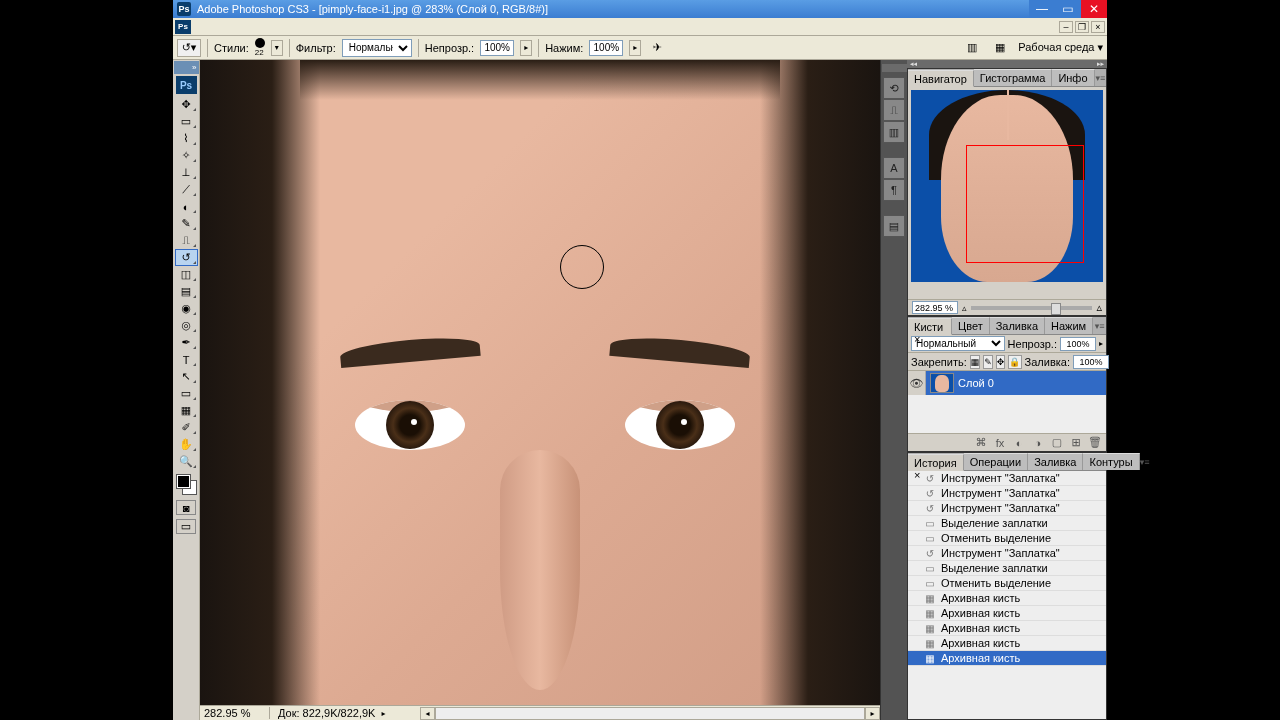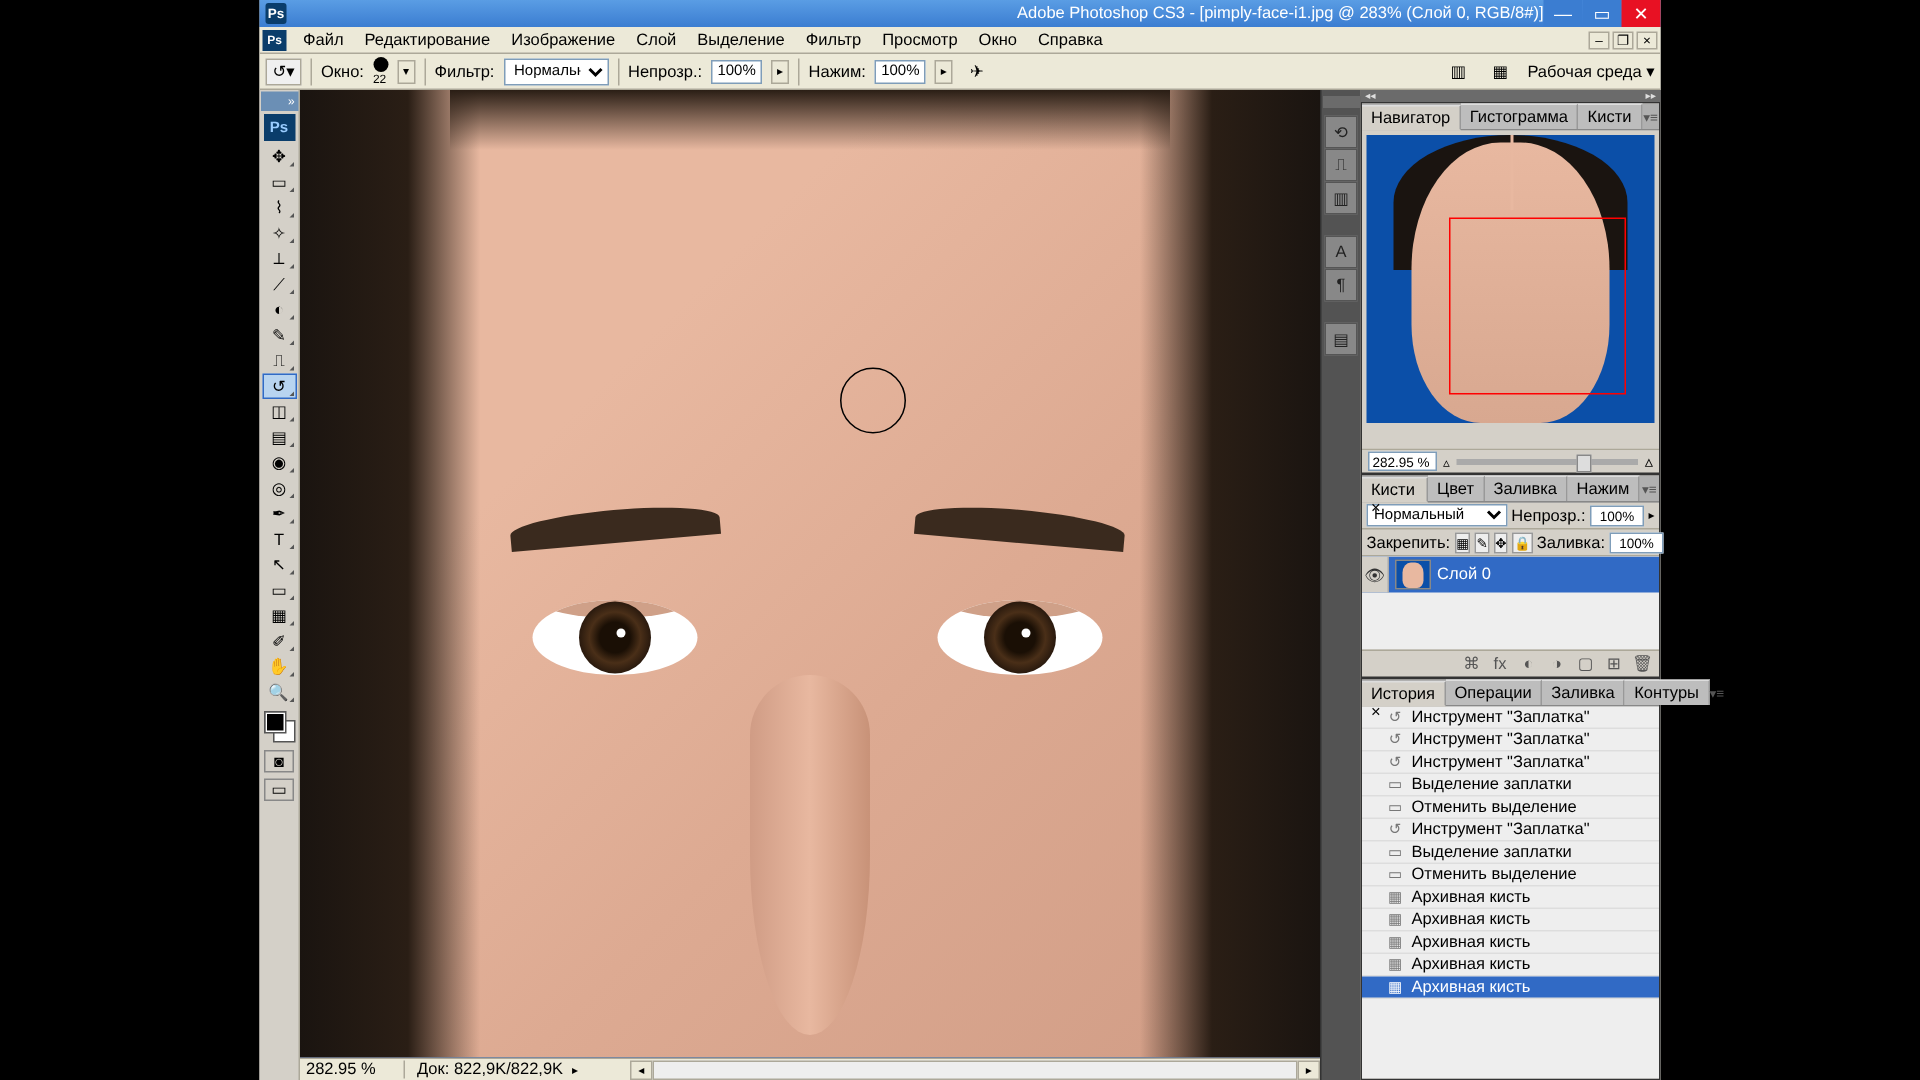--- a/index.html
+++ b/index.html
@@ -1,20 +1,20 @@
 <!DOCTYPE html>
 <html><head>
 <meta charset="utf-8">
 <style>
 *{margin:0;padding:0;box-sizing:border-box;font-family:Tahoma,sans-serif;font-size:11px;user-select:none}
 body{background:#000;width:1280px;height:720px;overflow:hidden;position:relative}
 .app{position:absolute;left:173px;top:0;width:934px;height:720px;background:#d4d0c8;display:flex;flex-direction:column}
 .titlebar{height:18px;background:linear-gradient(#5a9de4,#3b7dd1);display:flex;align-items:center;color:#fff;font-size:11px;padding-left:4px}
 .titlebar .ps-badge{width:14px;height:14px;background:#0a3d6b;color:#fff;font-size:9px;font-weight:bold;display:flex;align-items:center;justify-content:center;border-radius:2px;margin-right:6px}
-.titlebar .title-text{flex:1;text-align:right}
+.titlebar .title-text{flex:1;text-align:left}
 .win-btns{display:flex;gap:0;height:18px}
 .win-btn{width:26px;height:18px;display:flex;align-items:center;justify-content:center;color:#fff;font-size:12px}
 .win-min{background:#3b7dd1}.win-max{background:#3b7dd1}.win-close{background:#e81123}
 .menubar{height:18px;background:#ece9d8;display:flex;align-items:center;padding:0 2px;border-bottom:1px solid #aca899;font-size:11px}
 .menubar .ps-menu-icon{width:16px;height:14px;background:#0a3d6b;color:#fff;font-size:8px;font-weight:bold;display:flex;align-items:center;justify-content:center;margin-right:4px}
 .menu-item{padding:1px 7px;cursor:default}
 .menu-doc-btns{margin-left:auto;display:flex;gap:2px}
 .doc-btn{width:14px;height:12px;border:1px solid #aca899;background:#ece9d8;font-size:9px;display:flex;align-items:center;justify-content:center}
 .optbar{height:24px;background:#ece9d8;border-bottom:1px solid #aca899;display:flex;align-items:center;padding:0 4px;gap:6px;font-size:11px}
 .opt-brush-icon{width:24px;height:18px;border:1px solid #aca899;background:#f0f0f0;display:flex;align-items:center;justify-content:center}
@@ -108,32 +108,31 @@
     <div class="title-text">Adobe Photoshop CS3 - [pimply-face-i1.jpg @ 283% (Слой 0, RGB/8#)]</div>
     <div class="win-btns">
       <div class="win-btn win-min">—</div>
       <div class="win-btn win-max">▭</div>
       <div class="win-btn win-close">✕</div>
     </div>
   </div>
 
   <div class="menubar">
     <div class="ps-menu-icon">Ps</div>
-    <div id="menu-items"><span class="menu-item">Файл</span><span class="menu-item">Редактирование</span><span class="menu-item">Изображение</span><span class="menu-item">Слой</span><span class="menu-item">Выделение</span><span class="menu-item">Фильтр</span><span class="menu-item">Просмотр</span><span class="menu-item">Окно</span><span class="menu-item">Справка</span></div>
     <div class="menu-doc-btns">
       <div class="doc-btn">–</div>
       <div class="doc-btn">❐</div>
       <div class="doc-btn">×</div>
     </div>
   </div>
 
   <div class="optbar">
     <div class="opt-brush-icon">↺▾</div>
     <div class="opt-sep"></div>
-    <span class="opt-label">Окно:</span>
+    <span class="opt-label">Стили:</span>
     <div style="display:flex;flex-direction:column;align-items:flex-start">
       <div style="width:10px;height:10px;background:#000;border-radius:50%"></div>
       <span style="font-size:8px">22</span>
     </div>
     <div class="opt-arrow">▾</div>
     <div class="opt-sep"></div>
     <span class="opt-label">Фильтр:</span>
     <select class="opt-select" style="width:70px"><option>Нормальный</option></select>
     <div class="opt-sep"></div>
     <span class="opt-label">Непрозр.:</span>
@@ -304,21 +303,21 @@
     <div class="panels">
       <div class="panel-top-strip">
           <span>◂◂</span>
           <span>▸▸</span>
         </div>
 
       <div class="panel">
         <div class="tabs" id="nav-tabs">
             <div class="tab active">Навигатор ×</div>
             <div class="tab">Гистограмма</div>
-            <div class="tab">Кисти</div>
+            <div class="tab">Инфо</div>
             <div class="tab-menu">▾≡</div>
           </div>
         <div class="nav-body">
           <div class="nav-thumb">
             <div class="nav-hair"></div>
               <div class="nav-face"></div>
               <div class="nav-hair-part"></div>
             <div class="nav-rect"></div>
           </div>
         </div>

